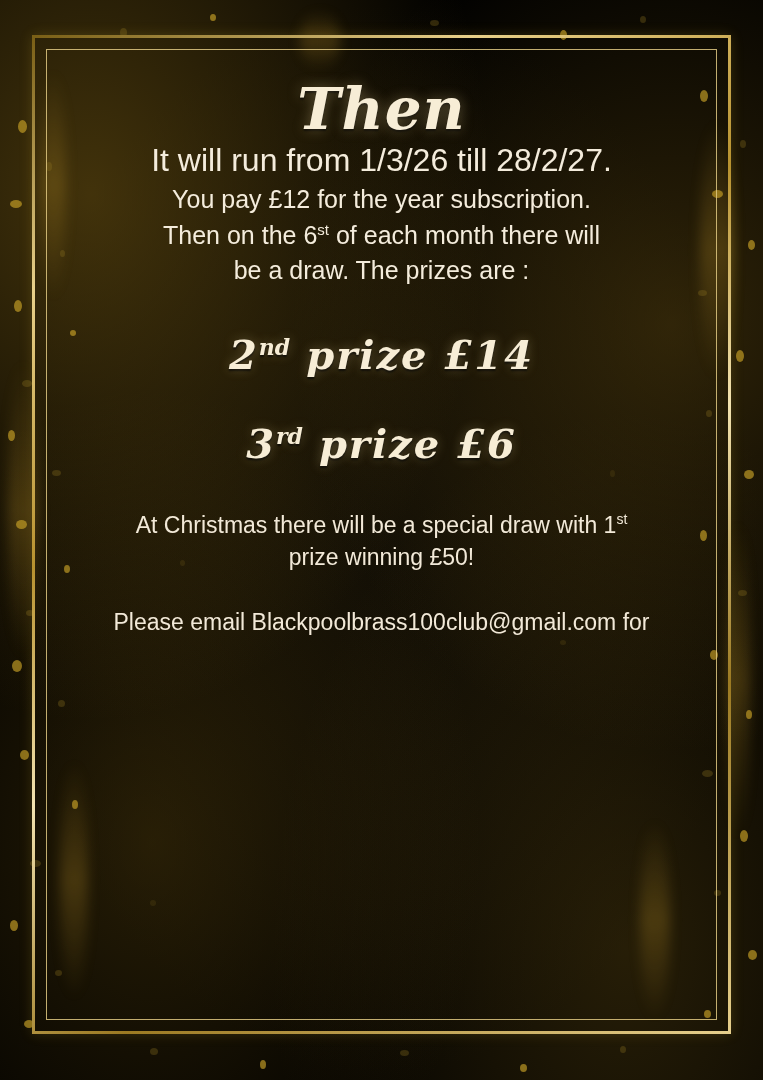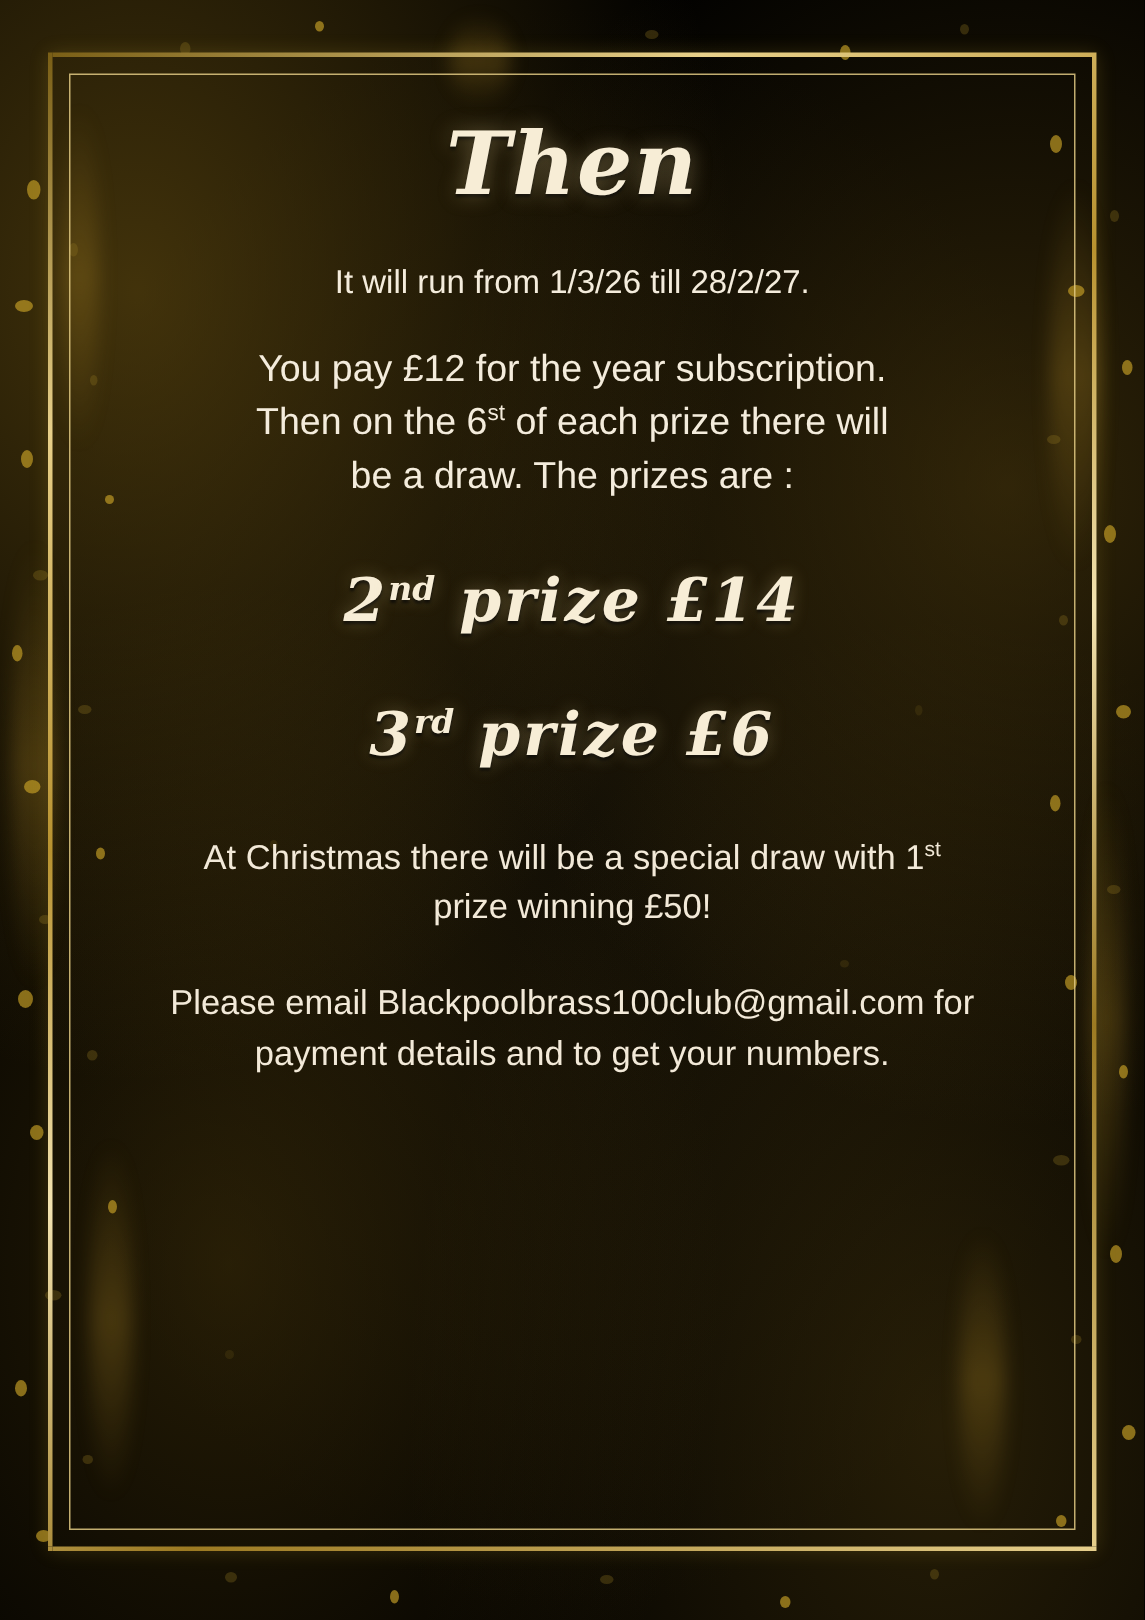--- a/index.html
+++ b/index.html
@@ -88,29 +88,27 @@
     font-size: 58px;
     line-height: 1.02;
     letter-spacing: 1px;
     color: #f7edd6;
     text-shadow: 0 0 14px rgba(233, 209, 148, 0.35), 0 2px 2px rgba(0,0,0,0.8);
     padding: 0 6px;
   }
   .title .line2 { display: block; }
 
   .lead {
-    margin-top: 34px;
-    font-size: 22px;
+    font-size: 32px;
     line-height: 1.34;
     color: #f4ecdc;
     font-weight: 400;
   }
 
   .para {
-    margin-top: 26px;
     font-size: 25px;
     line-height: 1.42;
     color: #f4ecdc;
   }
   .para .sup { font-size: 15px; vertical-align: super; }
 
   .prizes {
     margin-top: 42px;
   }
   .prize {
@@ -218,33 +216,32 @@
   <div class="content">
 
     <div class="title">
       <span class="line2">Then</span>
     </div>
 
     <div class="lead">It will run from 1/3/26 till 28/2/27.</div>
 
     <div class="para">
       <div>You pay £12 for the year subscription.</div>
-      <div><span>Then on the 6</span><span class="sup">st</span><span> of each prize there will</span></div>
+      <div><span>Then on the 6</span><span class="sup">st</span><span> of each month there will</span></div>
       <div>be a draw. The prizes are :</div>
     </div>
 
     <div class="prizes">
       <div class="prize"><span>2</span><span class="ord">nd</span><span> prize £14</span></div>
       <div class="prize"><span>3</span><span class="ord">rd</span><span> prize £6</span></div>
     </div>
 
     <div class="note">
       <div><span>At Christmas there will be a special draw with 1</span><span class="sup">st</span></div>
       <div>prize winning £50!</div>
     </div>
 
     <div class="contact">
       <div>Please email Blackpoolbrass100club@gmail.com for</div>
-      <div>payment details and to get your numbers.</div>
     </div>
 
   </div>
 </div>
 
 </body></html>

